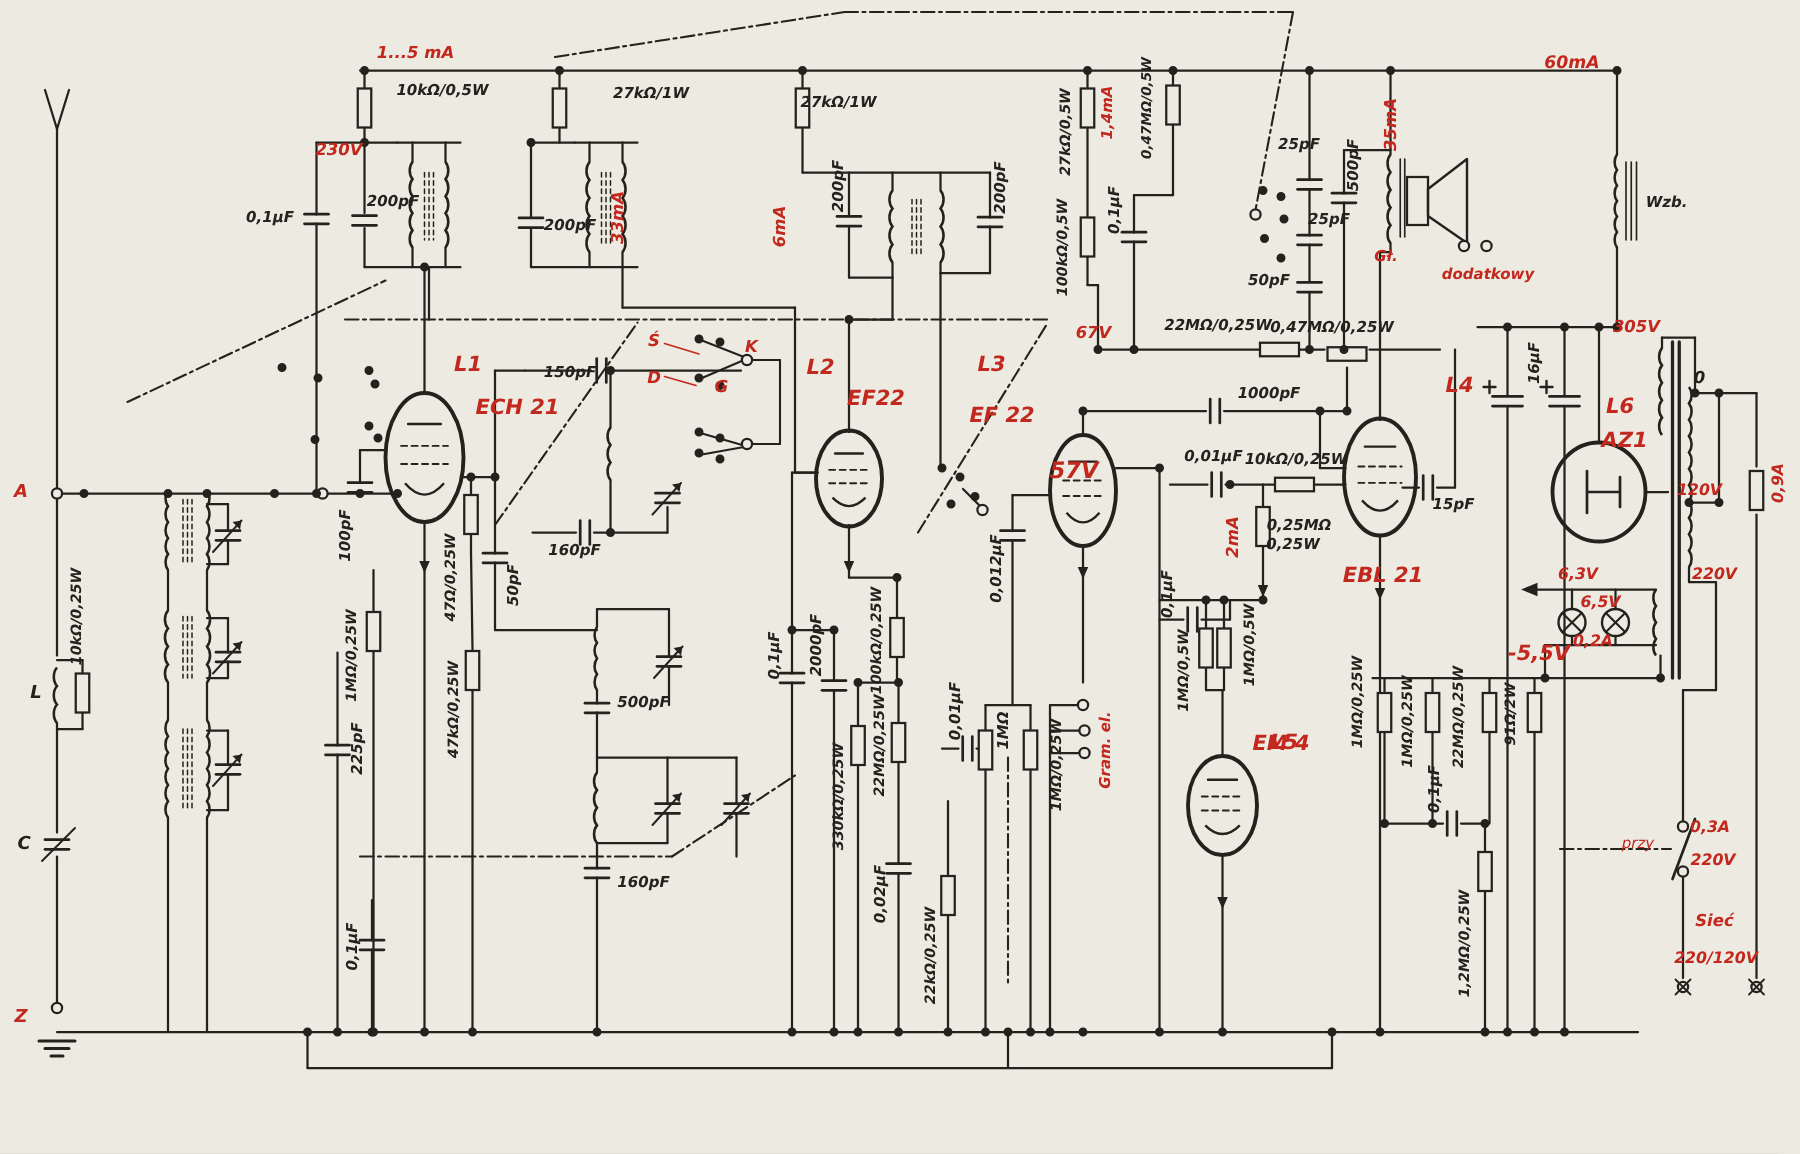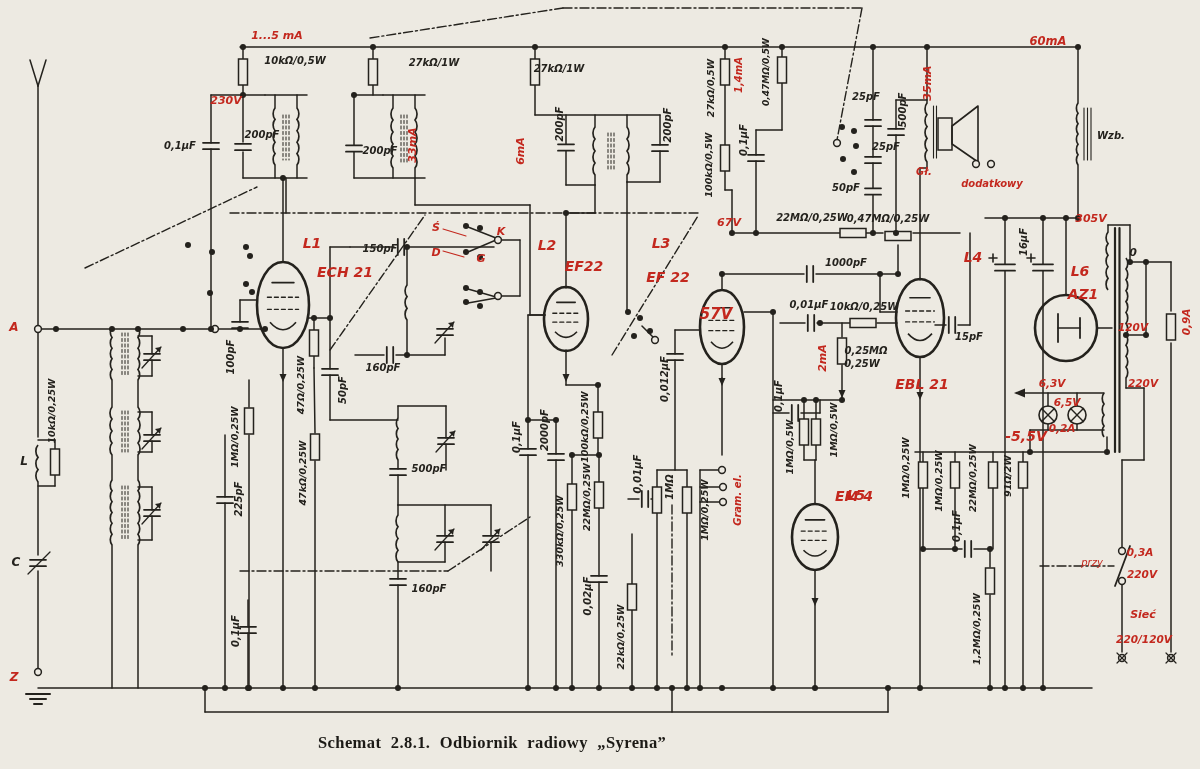--- a/index.html
+++ b/index.html
@@ -767,14 +767,13 @@
       <div class="lbl" style="left: 834px; top: 430px; font-size: 9.5px; font-weight: 600; transform: translate(-50%, -50%) rotate(-90deg);">1MΩ/0,5W</div>
       <div class="lbl" style="left: 906px; top: 468px; font-size: 9.5px; font-weight: 600; transform: translate(-50%, -50%) rotate(-90deg);">1MΩ/0,25W</div>
       <div class="lbl" style="left: 939px; top: 481px; font-size: 9.5px; font-weight: 600; transform: translate(-50%, -50%) rotate(-90deg);">1MΩ/0,25W</div>
       <div class="lbl" style="left: 973px; top: 478px; font-size: 9.5px; font-weight: 600; transform: translate(-50%, -50%) rotate(-90deg);">22MΩ/0,25W</div>
       <div class="lbl" style="left: 1008px; top: 476px; font-size: 9.5px; font-weight: 600; transform: translate(-50%, -50%) rotate(-90deg);">91Ω/2W</div>
       <div class="lbl" style="left: 957px; top: 526px; font-size: 10px; font-weight: 600; transform: translate(-50%, -50%) rotate(-90deg);">0,1μF</div>
       <div class="lbl" style="left: 977px; top: 629px; font-size: 9.5px; font-weight: 600; transform: translate(-50%, -50%) rotate(-90deg);">1,2MΩ/0,25W</div>
       <div class="lbl" style="left: 1024px; top: 242px; font-size: 10px; font-weight: 600; transform: translate(-50%, -50%) rotate(-90deg);">16μF</div>
       <div class="lbl" style="left: 1133px; top: 252px; font-size: 11px; font-weight: 600; transform: translate(-50%, -50%);">0</div>
     </div>
-  <div id="caption">Schemat 2.8.1. Odbiornik radiowy „Syrena”</div>
 </div>
 
 </body></html>

